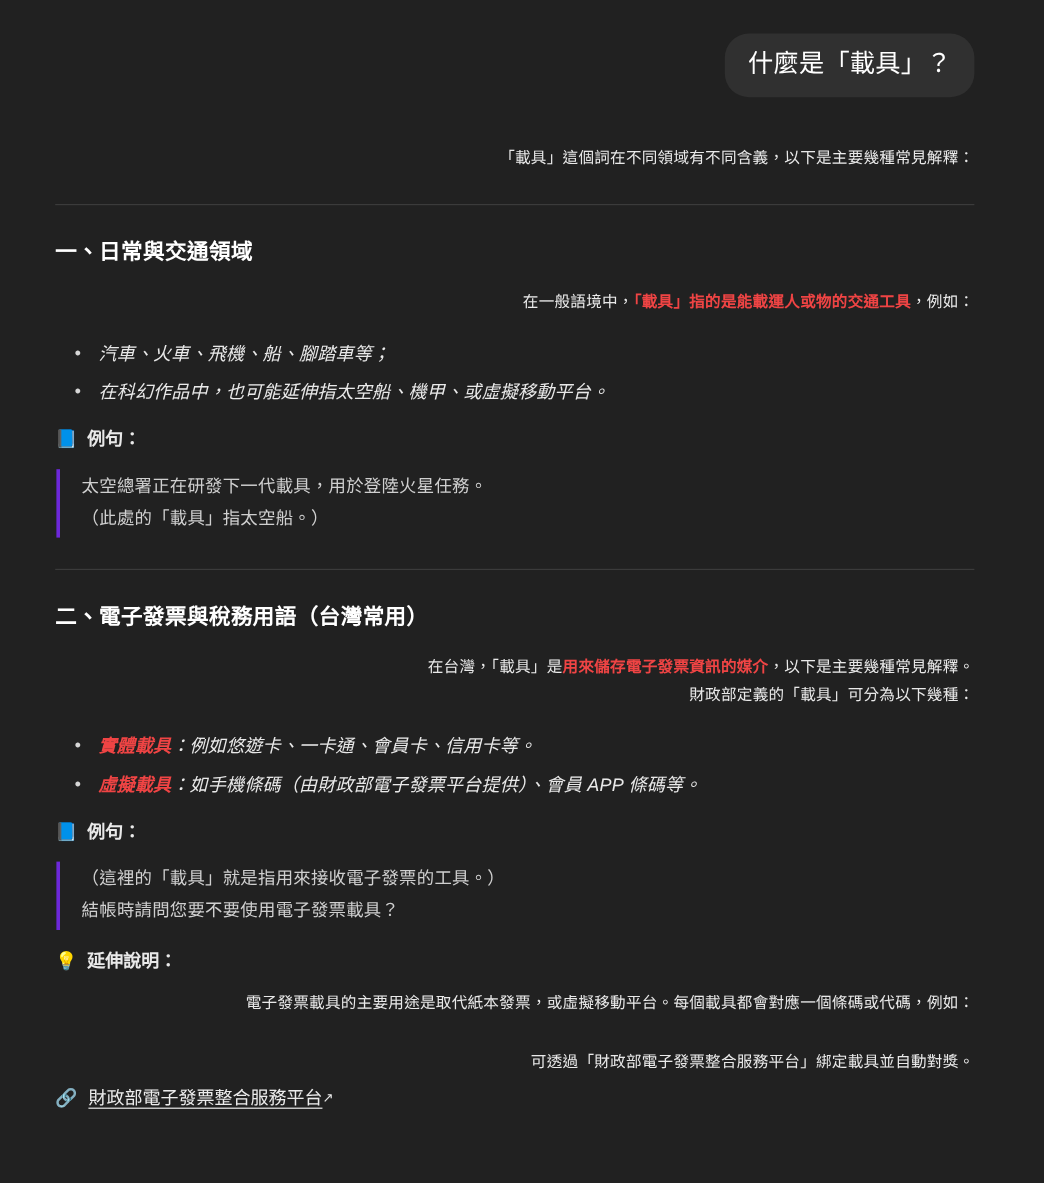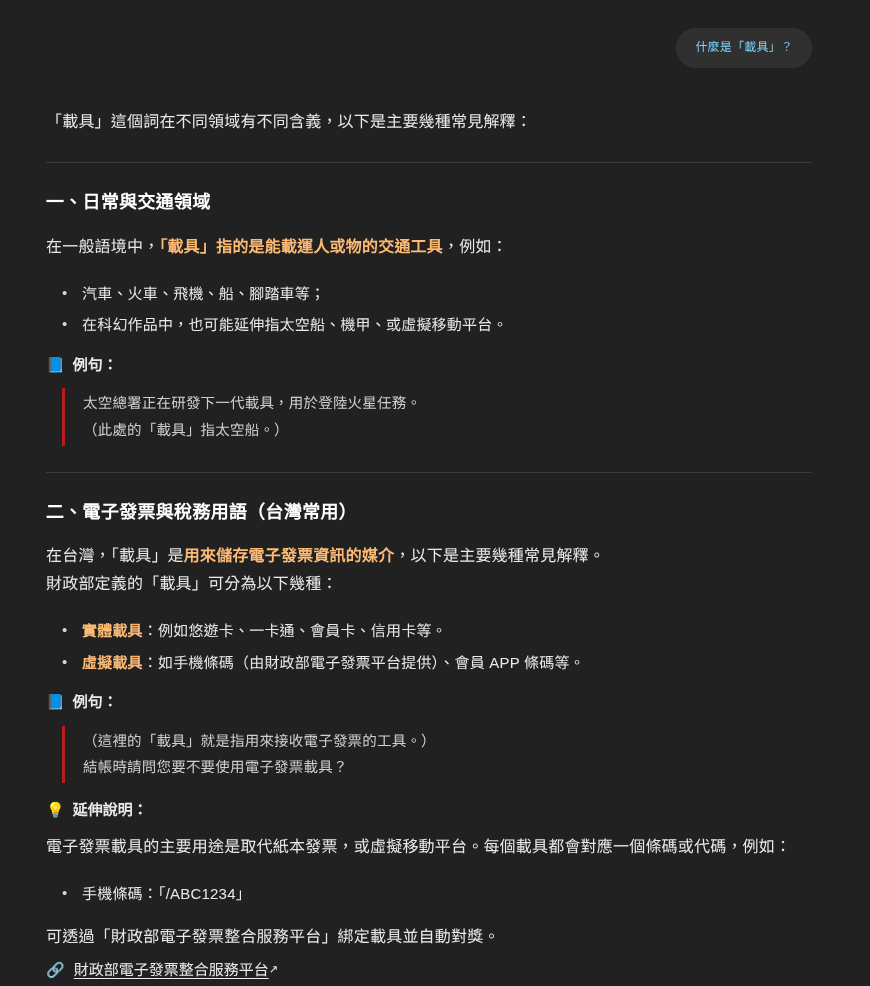--- a/index.html
+++ b/index.html
@@ -23,57 +23,59 @@
     position: relative;
   }
   
   .user-row {
     display: flex;
     justify-content: flex-end;
     margin-bottom: 40px;
   }
   .user-bubble {
     background: #303030;
-    color: #7dd3fc;
+    color: #ffffff;
     border-radius: 20px;
     padding: 11px 19px 12px 19px;
-    font-size: 12px;
+    font-size: 21px;
     line-height: 1.45;
     max-width: 520px;
     letter-spacing: .2px;
   }
   
   .assistant {
     font-size: 15px;
     line-height: 1.75;
     color: #e9e9e9;
   }
   .para {
     margin: 0 0 4px 0;
-    font-size: 16px;
+    font-size: 13px;
     line-height: 1.75;
     letter-spacing: .2px;
+    text-align: right;
   }
   .para.tight { margin-bottom: 0; }
   hr.sep {
     border: none;
     border-top: 1px solid #3b3b3b;
     margin: 26px 0 24px 0;
   }
   h3.section {
     font-size: 18px;
     font-weight: bold;
     margin: 0 0 14px 0;
     color: #fff;
     letter-spacing: .3px;
   }
   ul.bullets {
     list-style: none;
     margin: 20px 0 10px 0;
     padding: 0 0 0 14px;
+    font-style: italic;
   }
   ul.bullets li {
     position: relative;
     padding-left: 22px;
     margin-bottom: 6px;
     font-size: 15px;
     line-height: 1.7;
     letter-spacing: .2px;
   }
   ul.bullets li:before {
@@ -87,29 +89,29 @@
   .label-row {
     display: flex;
     align-items: center;
     gap: 8px;
     margin: 14px 0 10px 0;
     font-size: 15px;
     font-weight: bold;
   }
   .label-row .emoji { font-size: 15px; }
   blockquote.quote {
-    margin: 6px 0 10px 16px;
+    margin: 6px 0 10px 1px;
     padding: 2px 0 2px 18px;
-    border-left: 3px solid #b91c1c;
+    border-left: 3px solid #6d28d9;
     color: #cfcfcf;
     font-size: 14.5px;
     line-height: 1.85;
   }
   blockquote.quote div { letter-spacing: .2px; }
-  strong { font-weight: bold; color: #fdba74; }
+  strong { font-weight: bold; color: #ef4444; }
   .link-row {
     display: flex;
     align-items: center;
     gap: 9px;
     margin-top: 6px;
   }
   a.extlink {
     color: #ececec;
     text-decoration: underline;
     text-underline-offset: 3px;
@@ -177,21 +179,20 @@
     </blockquote>
 
     <div class="label-row">
       <span class="emoji">💡</span>
       <span>延伸說明：</span>
     </div>
 
     <p class="para">電子發票載具的主要用途是取代紙本發票，或虛擬移動平台。每個載具都會對應一個條碼或代碼，例如：</p>
 
     <ul class="bullets">
-      <li>手機條碼：「/ABC1234」</li>
     </ul>
 
     <div class="spacer-sm"></div>
 
     <p class="para">可透過「財政部電子發票整合服務平台」綁定載具並自動對獎。</p>
 
     <div class="link-row">
       <span class="emoji">🔗</span>
       <a class="extlink" href="#"><span>財政部電子發票整合服務平台</span><span class="arrow">↗</span></a>
     </div>

